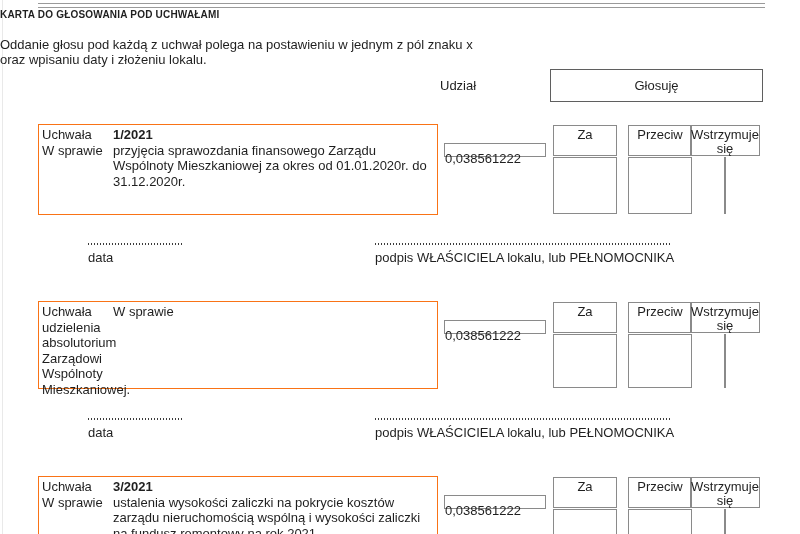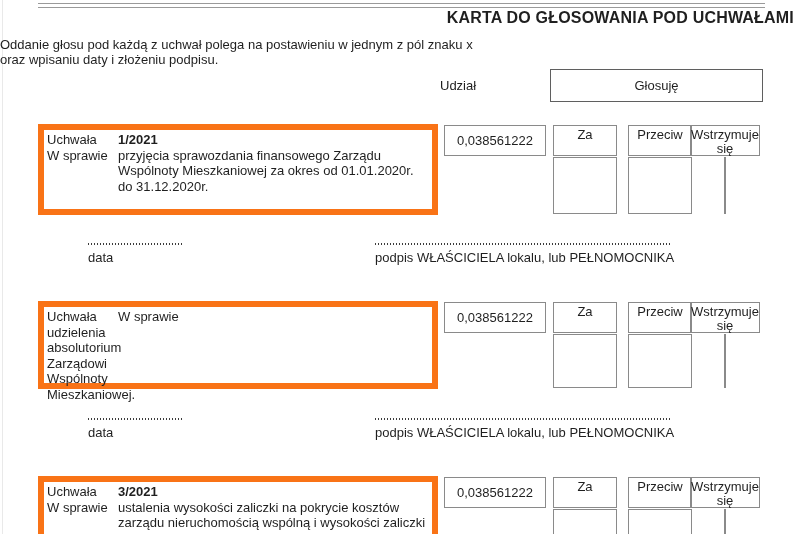--- a/index.html
+++ b/index.html
@@ -16,22 +16,22 @@
   .page-edge-left { left:2px; top:0; width:1px; height:534px; background:#e9e9e9; }
 
   .top-rule {
     left:38px; top:3px; width:727px; height:5px;
     border-top:1px solid #9a9a9a;
     border-bottom:1px solid #9a9a9a;
   }
 
   .title {
     left:0; top:9px; width:794px;
-    text-align:right;
-    font-size:16px; font-weight:bold;
+    text-align:left;
+    font-size:10px; font-weight:bold;
     letter-spacing:0.2px;
   }
   .instr { left:0; width:794px; text-align:left; font-size:13px; }
   .instr1 { top:37px; }
   .instr2 { top:52px; }
 
   .share-head-label {
     left:440px; top:78px; width:70px;
     font-size:13px;
   }
@@ -41,34 +41,34 @@
     text-align:center; font-size:13px; line-height:31px;
   }
 
   .row { position:absolute; left:0; width:800px; }
   .row-1 { top:124px; height:91px; }
   .row-2 { top:301px; height:88px; }
   .row-3 { top:476px; height:91px; }
 
   .res-box {
     position:absolute; left:38px; top:0; width:400px; height:100%;
-    border:6px solid #f97316;
+    border:1px solid #f97316;
     padding:2px 3px;
     font-size:13px; line-height:15.5px;
     display:grid;
     grid-template-columns:71px 1fr;
     align-content:start;
   }
   .res-num { font-weight:bold; }
   .res-subject { max-width:316px; }
 
   .share-box {
-    position:absolute; left:444px; top:1px; width:102px; height:31px;
+    position:absolute; left:444px; top:19px; width:102px; height:14px;
     border:1px solid #8a8a8a;
-    text-align:center; font-size:13px; line-height:29px;
+    text-align:left; font-size:13px; line-height:29px;
   }
 
   .vote-col { position:absolute; top:1px; display:flex; flex-direction:column; }
   .col-za { left:553px; width:64px; }
   .col-przeciw { left:628px; width:64px; }
   .col-wstrzymuje { left:692px; width:66px;align-items:center; }
   .vote-label-box {
     height:31px;
     border:1px solid #8a8a8a;
     text-align:center; font-size:13px; line-height:14px;
@@ -100,21 +100,21 @@
   .cap-sign { left:375px; }
 </style>
 </head>
 <body>
 
 <div class="abs page-edge-left"></div>
 <div class="abs top-rule"></div>
 
 <div class="abs title">KARTA DO GŁOSOWANIA POD UCHWAŁAMI</div>
 <div class="abs instr instr1">Oddanie głosu pod każdą z uchwał polega na postawieniu w jednym z pól znaku x</div>
-<div class="abs instr instr2">oraz wpisaniu daty i złożeniu podpisu.</div>
+<div class="abs instr instr2">oraz wpisaniu daty i złożeniu lokalu.</div>
 
 <div class="abs share-head-label">Udział</div>
 <div class="abs vote-head-box">Głosuję</div>
 
 <div class="row row-1">
   <div class="res-box">
     <span>Uchwała</span>
     <span class="res-num">1/2021</span>
     <span>W sprawie</span>
     <span class="res-subject">przyjęcia sprawozdania finansowego Zarządu Wspólnoty Mieszkaniowej za okres od 01.01.2020r. do 31.12.2020r.</span>

